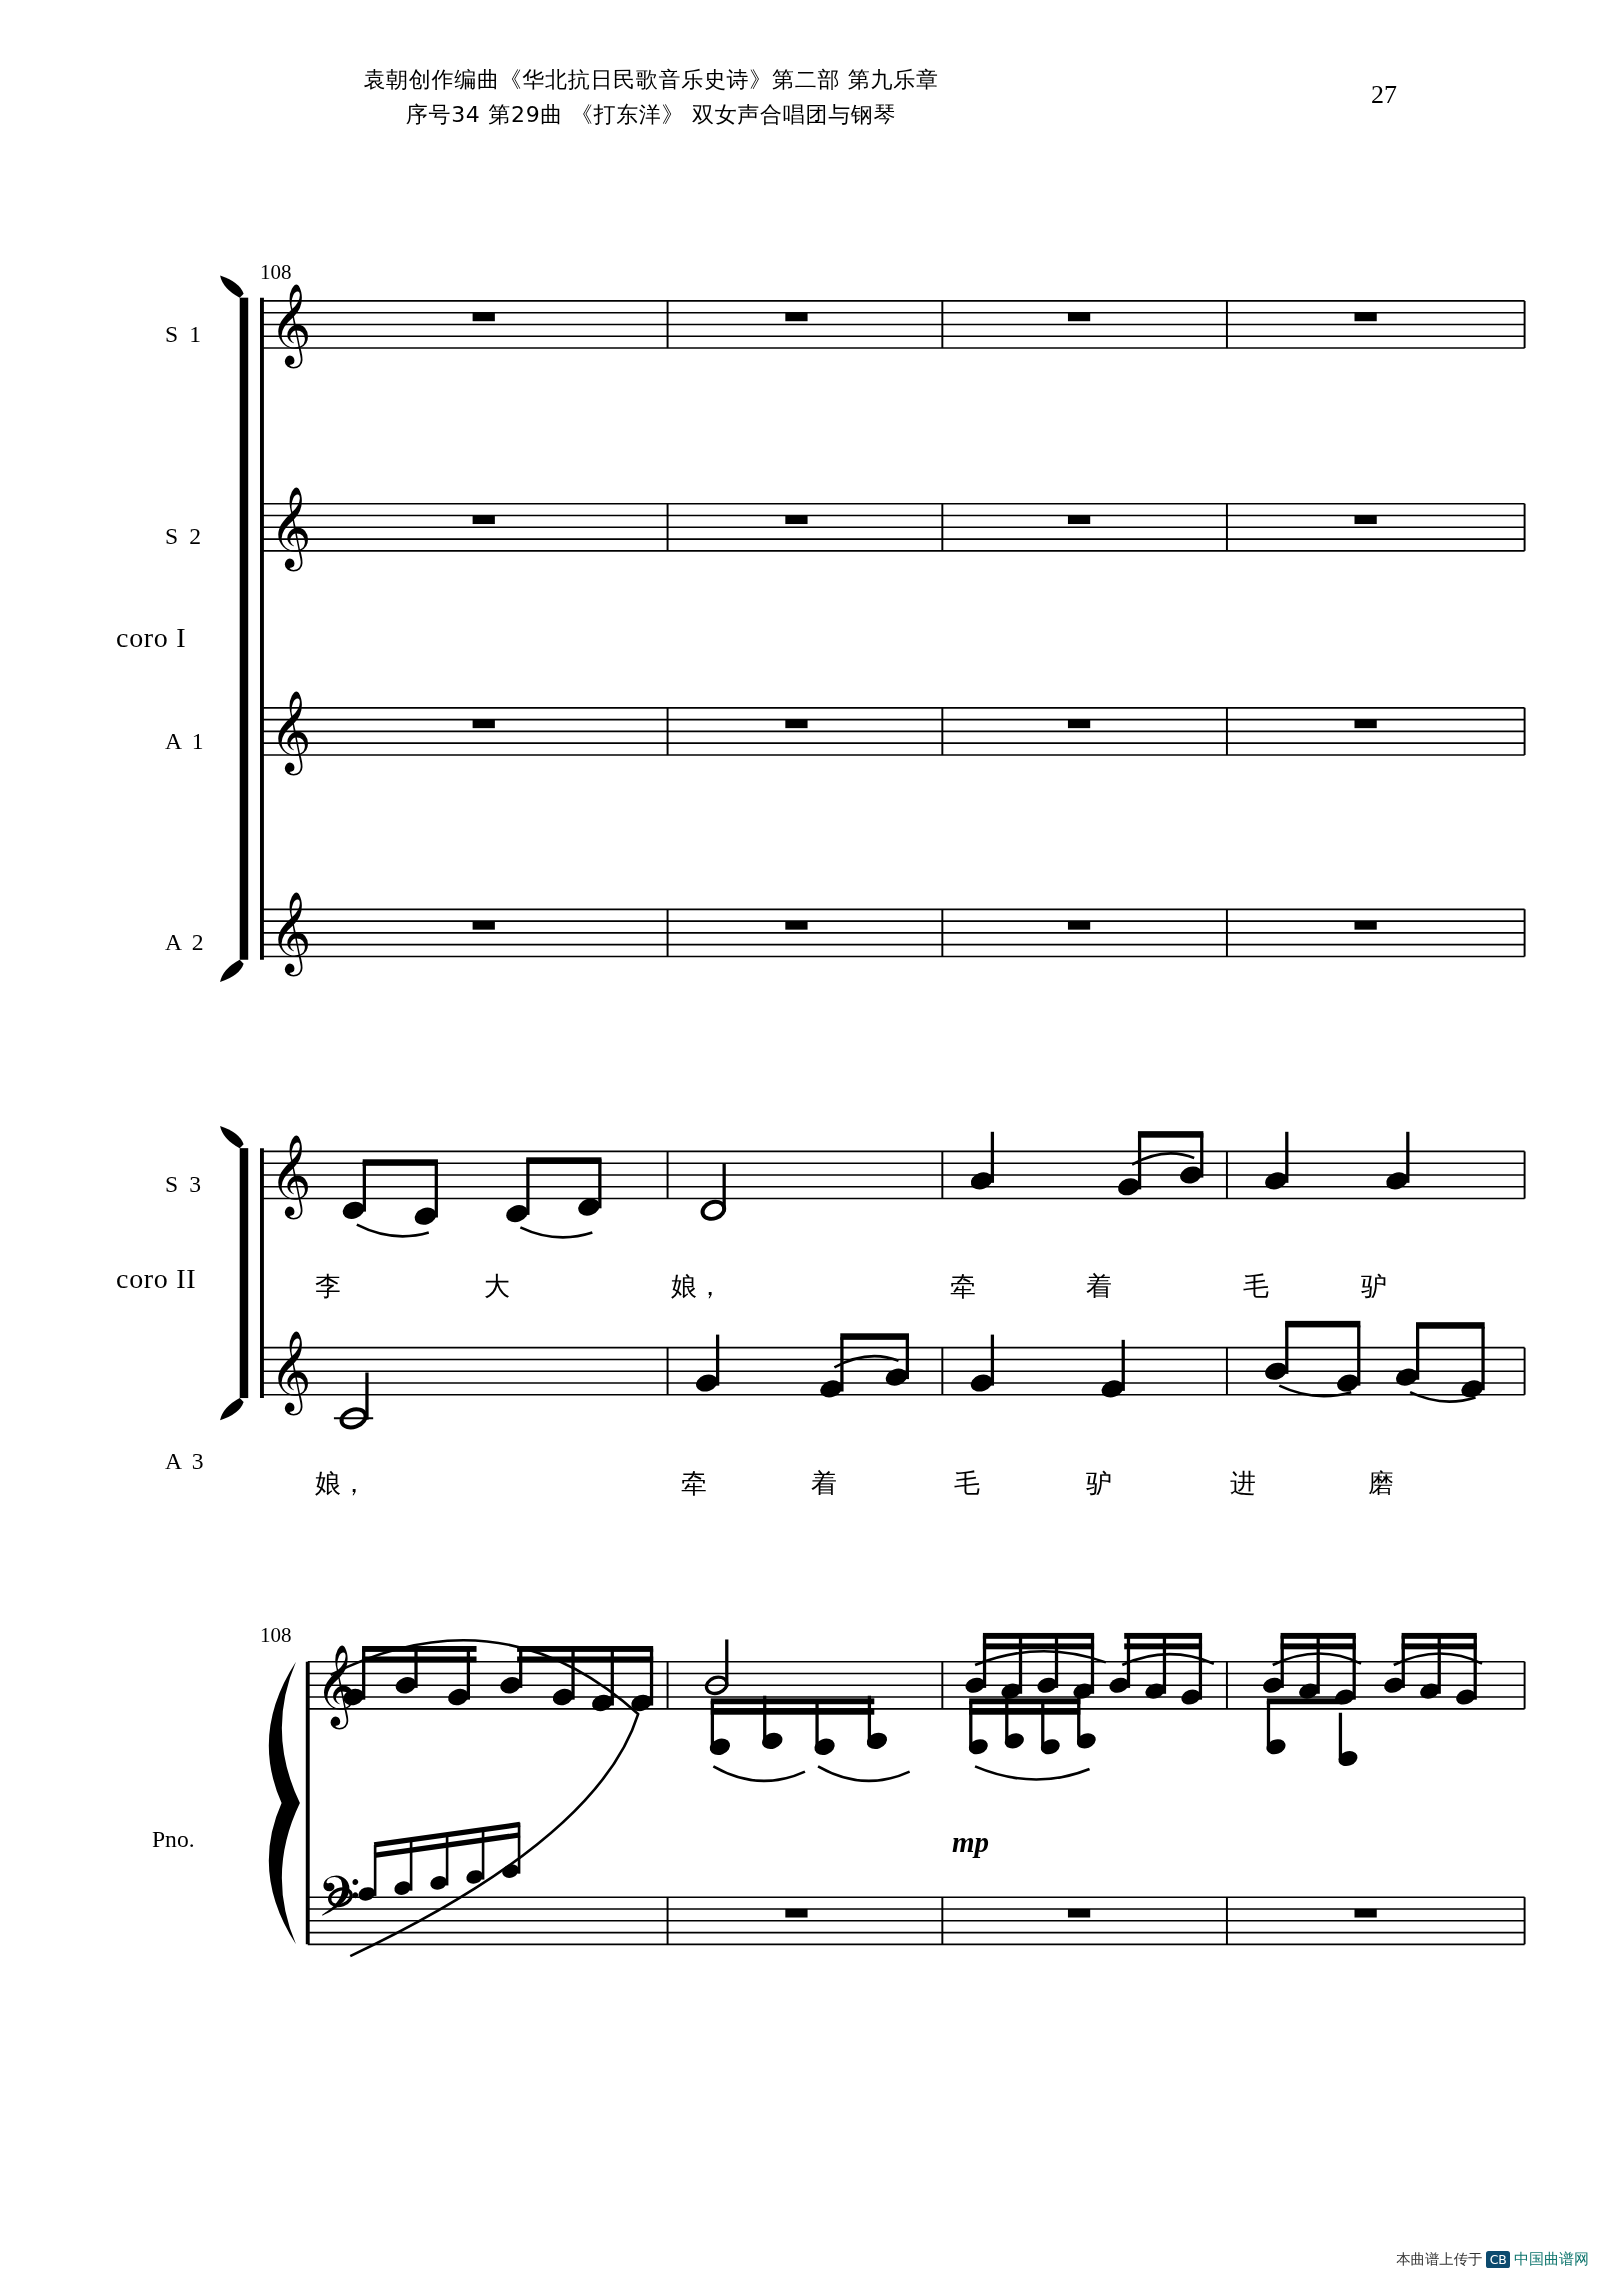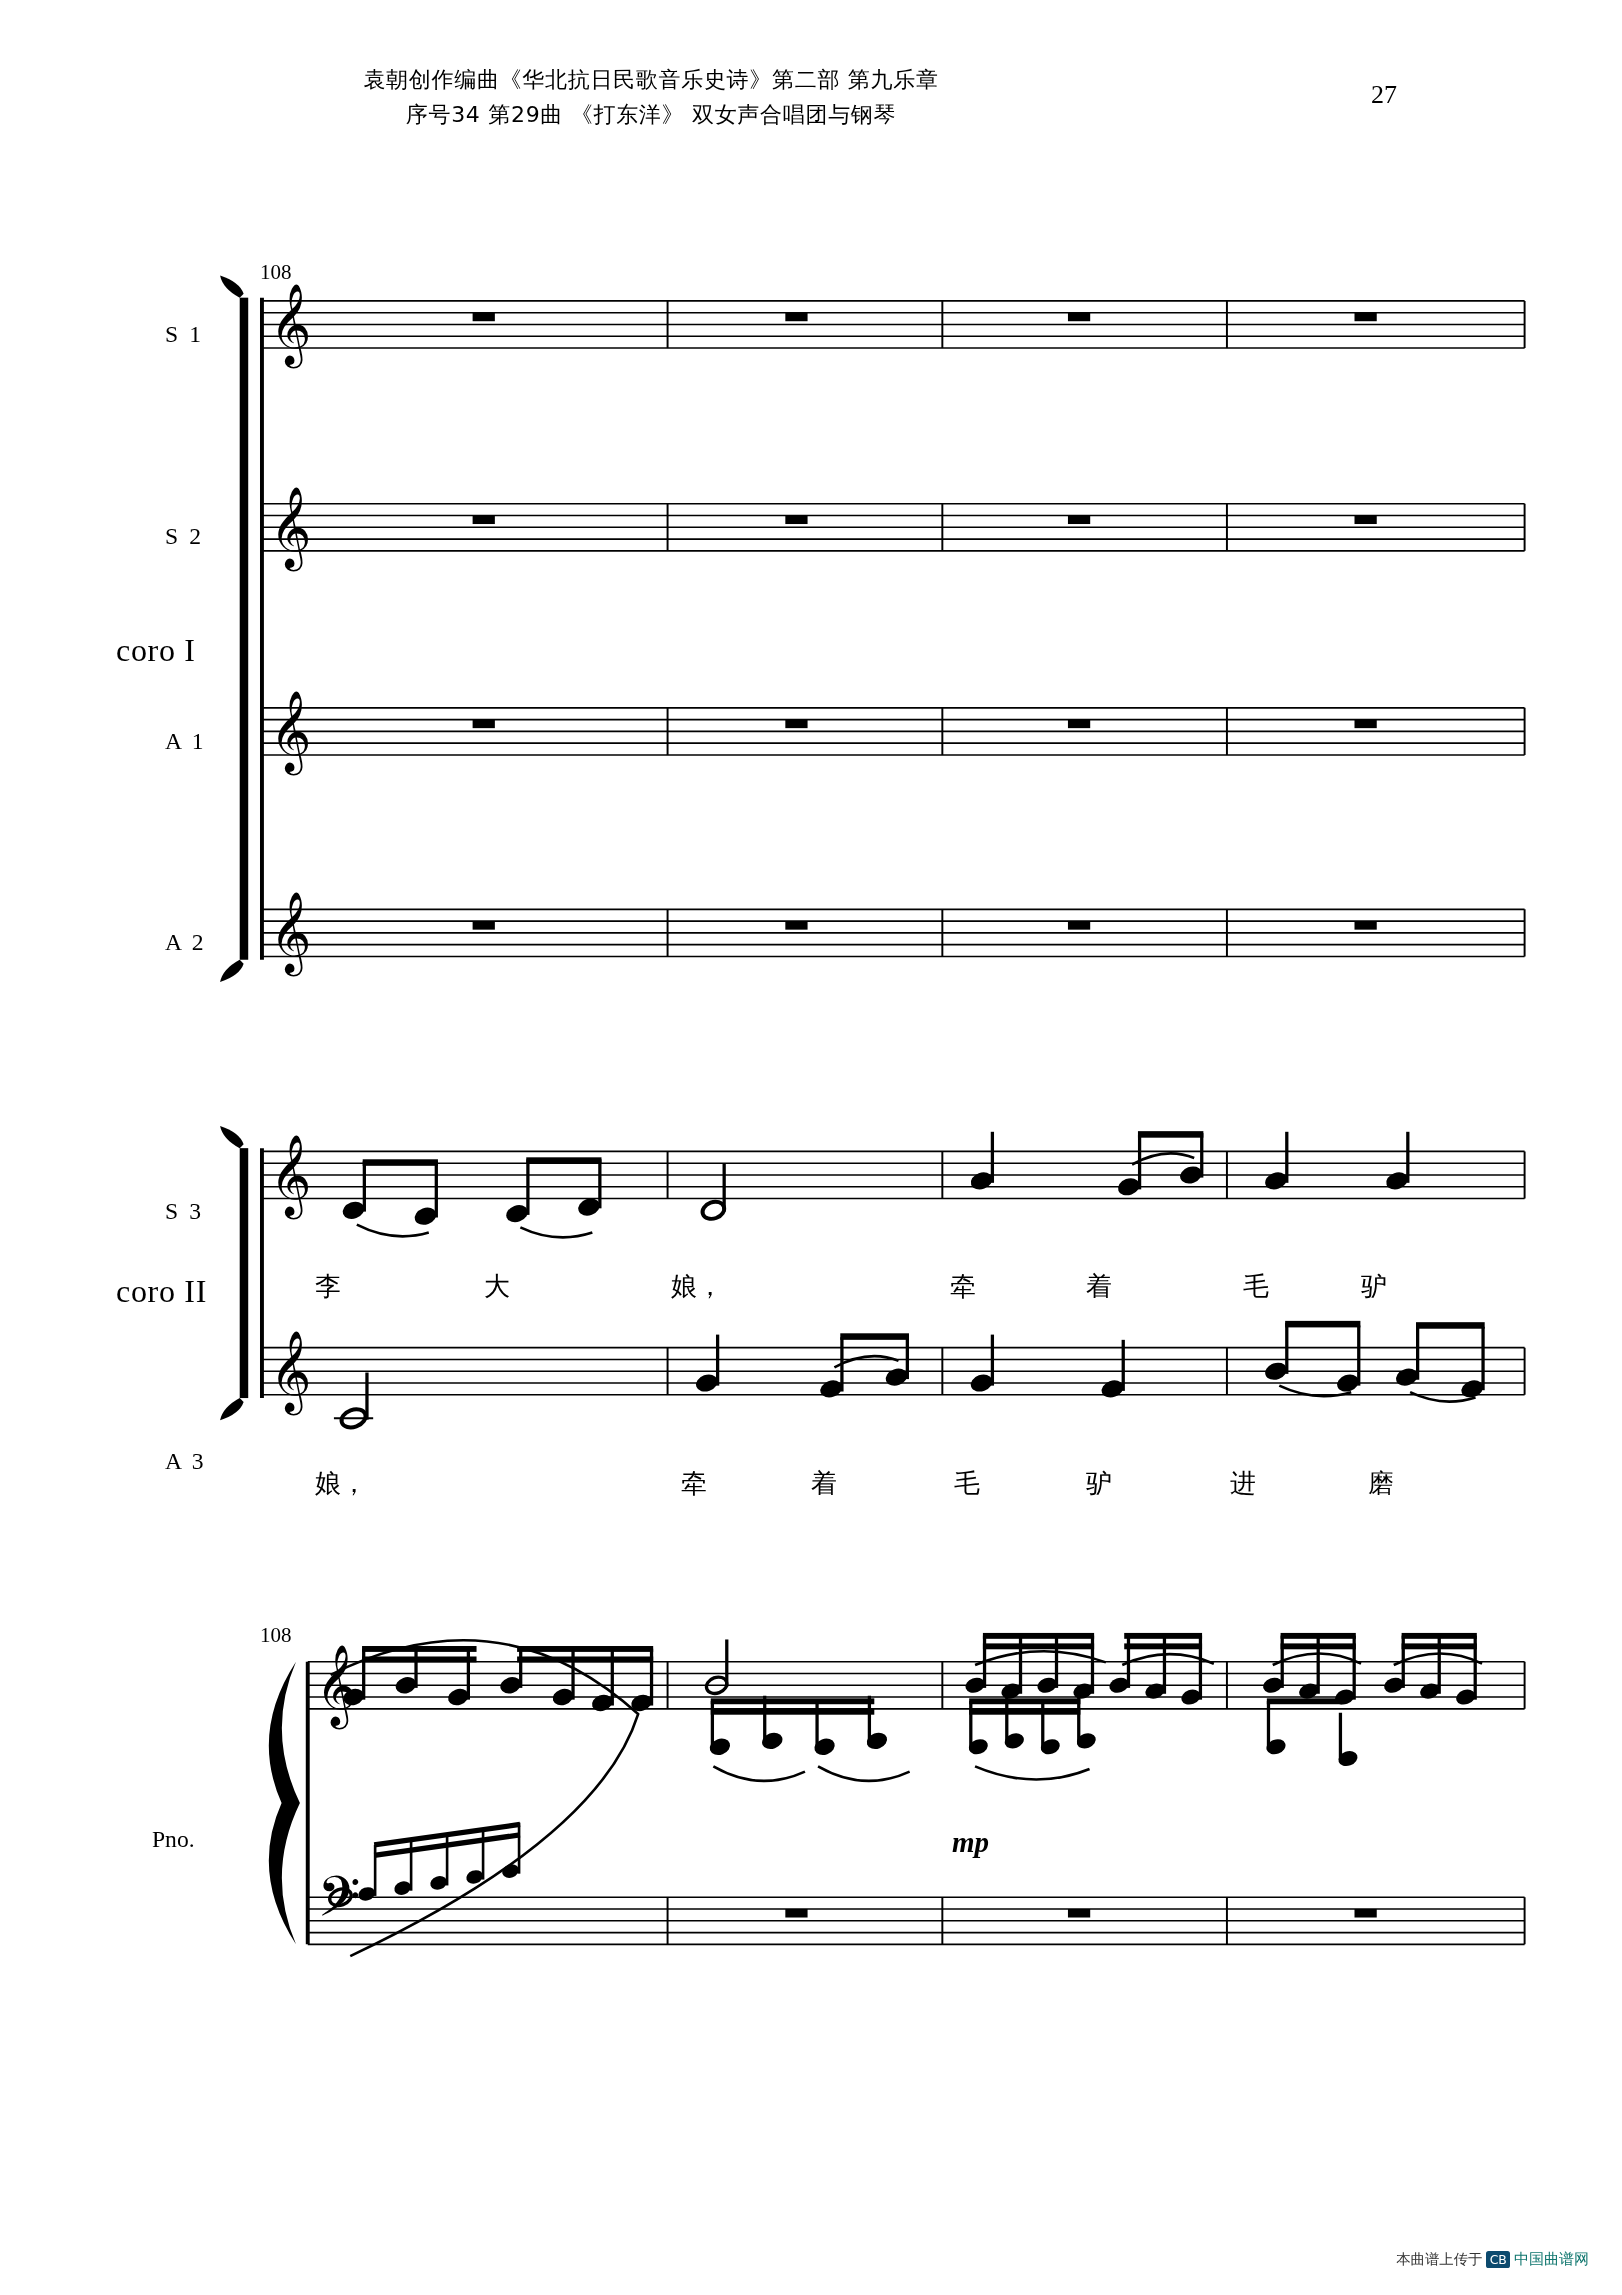--- a/index.html
+++ b/index.html
@@ -49,24 +49,23 @@
     position: absolute;
     left: 0;
     top: 0;
     width: 1623px;
     height: 2295px;
   }
 
   
   .group-label {
     position: absolute;
-    font-size: 32px;
+    font-size: 28px;
     font-family: "Liberation Serif", serif;
     letter-spacing: 0.7px;
-    margin-top: 10px;
   }
   .part-label {
     position: absolute;
     font-size: 23.6px;
     font-family: "Liberation Serif", serif;
     letter-spacing: 2.6px;
   }
   .tempo-num {
     position: absolute;
     font-size: 21px;
@@ -485,21 +484,21 @@
   <path d="M1715 2545 q70 -32 140 -2" fill="none" stroke="#000" stroke-width="4"></path>
   <path d="M1490 2700 q90 38 175 4" fill="none" stroke="#000" stroke-width="4"></path>
   <path d="M1945 2545 q70 -34 135 -2" fill="none" stroke="#000" stroke-width="4"></path>
   <path d="M2130 2545 q70 -34 135 -2" fill="none" stroke="#000" stroke-width="4"></path>
 </svg>
 
 <div class="part-label" style="left:165px; top:321px;">S 1</div>
 <div class="part-label" style="left:165px; top:523px;">S 2</div>
 <div class="part-label" style="left:165px; top:728px;">A 1</div>
 <div class="part-label" style="left:165px; top:929px;">A 2</div>
-<div class="part-label" style="left:165px; top:1171px;margin-top:27px;">S 3</div>
+<div class="part-label" style="left:165px; top:1171px;">S 3</div>
 <div class="part-label" style="left:165px; top:1448px;">A 3</div>
 <div class="pno-label" style="left:152px; top:1826px;">Pno.</div>
 
 <div class="group-label" style="left:116px; top:622px;">coro I</div>
 <div class="group-label" style="left:116px; top:1263px;">coro II</div>
 
 <div class="tempo-num" style="left:260px; top:260px;">108</div>
 <div class="tempo-num" style="left:260px; top:1623px;">108</div>
 
 <div class="dyn" style="left:952px; top:1826px;">mp</div>

